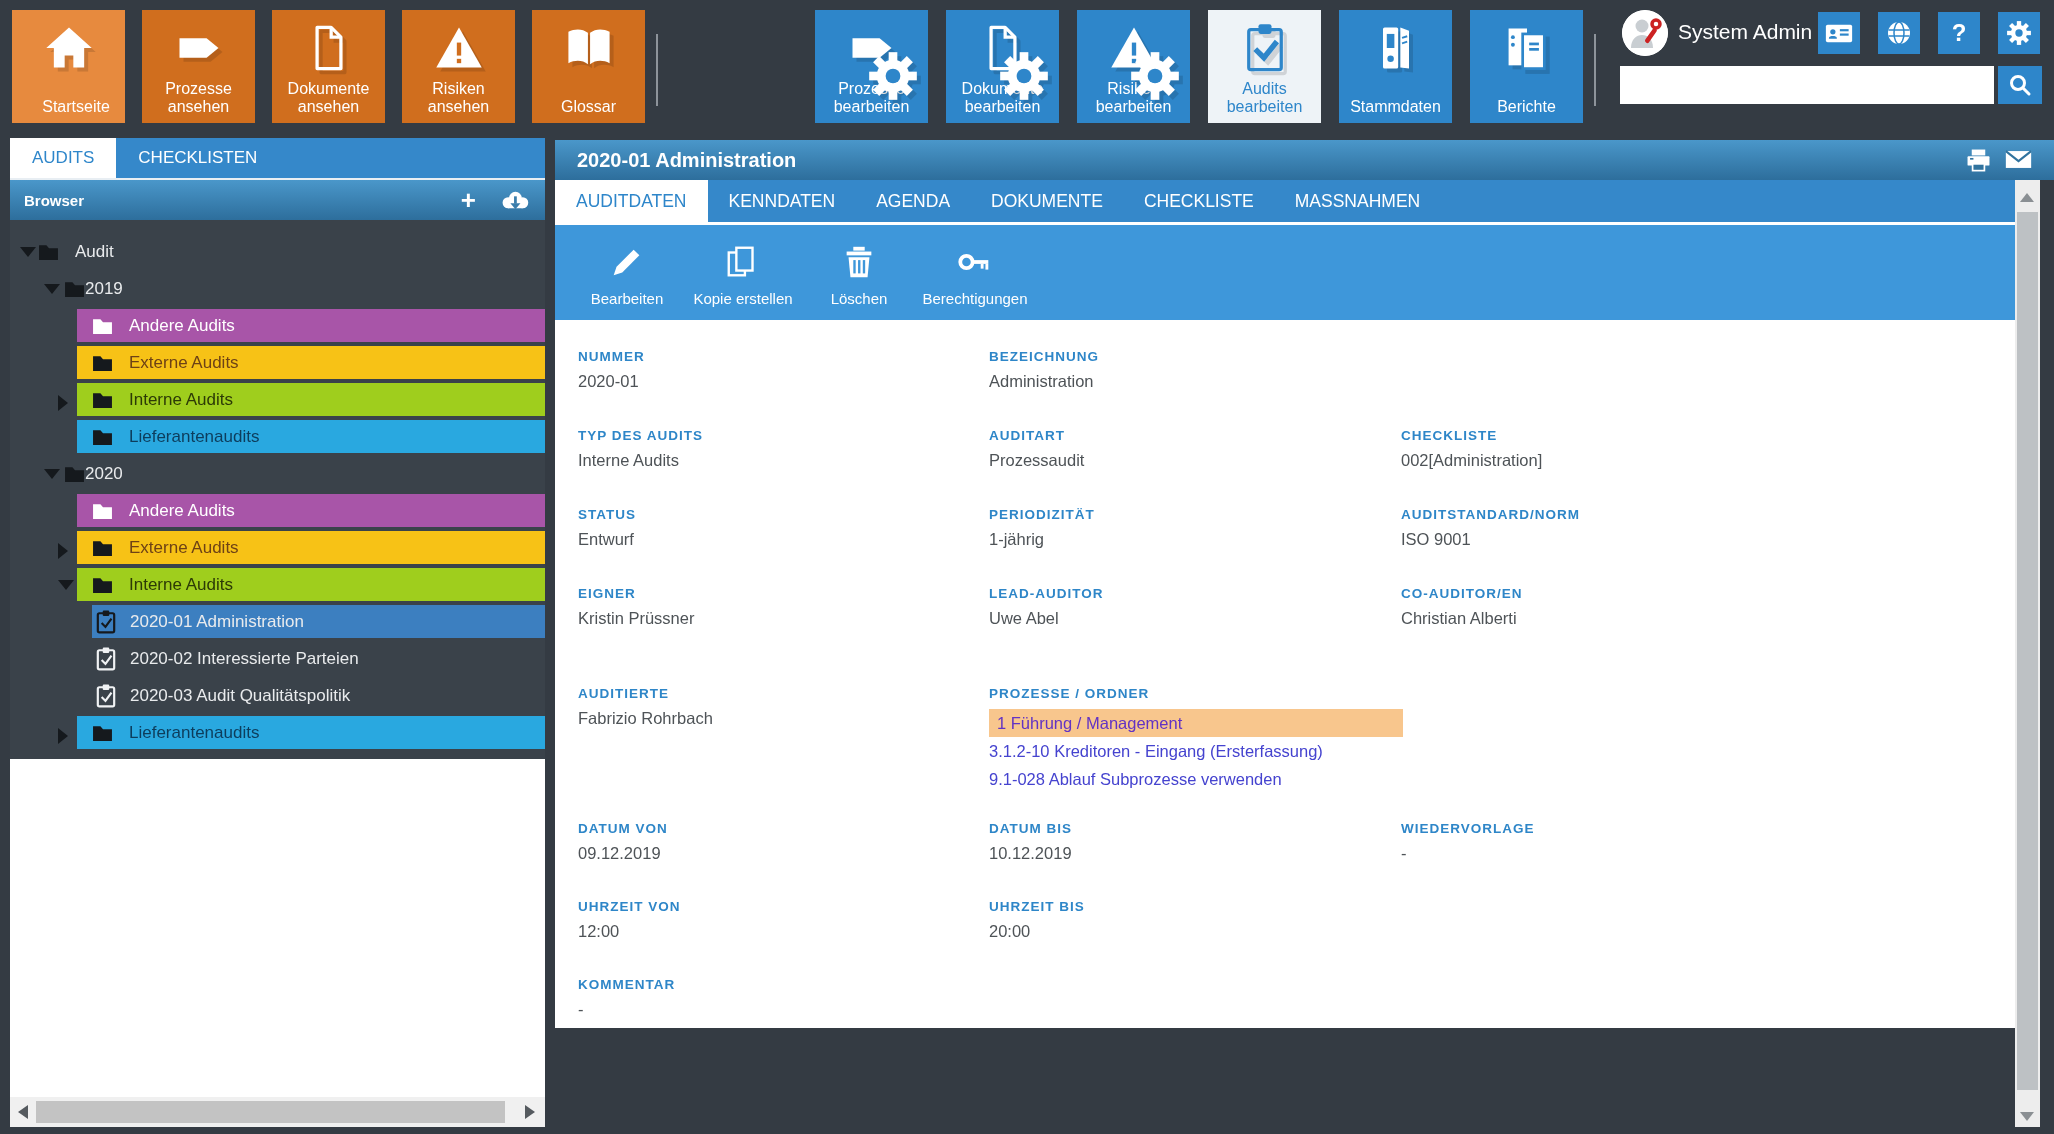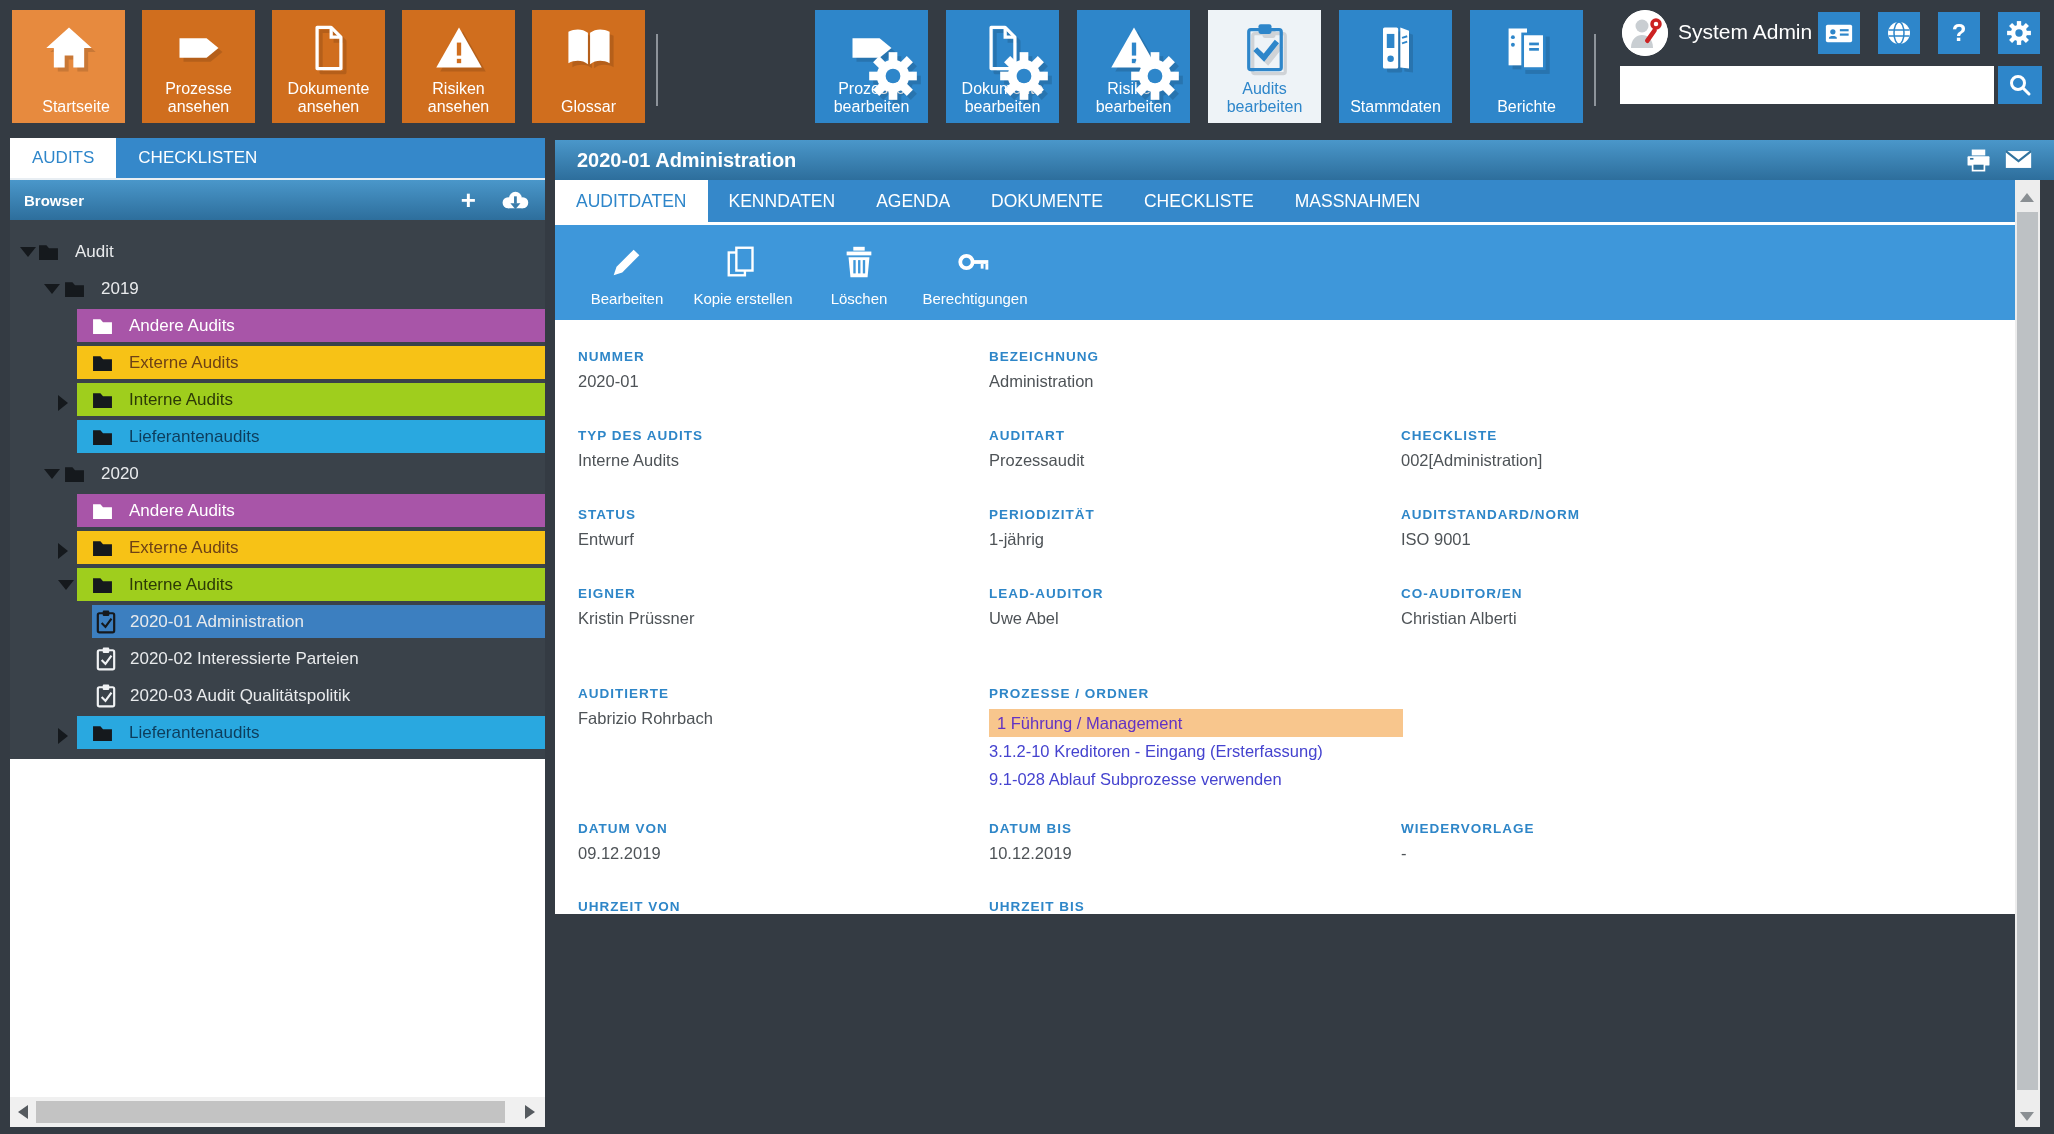--- a/index.html
+++ b/index.html
@@ -52,21 +52,21 @@
   .lp-browser .cloud { cursor:pointer; color:#fff; --punch:#3a7dab; }
 
   .lp-tree { background:#3a424a; padding:13px 0 8px 0; }
   .trow { height:37px; position:relative; display:flex; align-items:center; color:#e9ebed;
           font-size:17px; cursor:pointer; }
   .caret { position:absolute; width:0; height:0; }
   .caret.down { border-left:8px solid transparent; border-right:8px solid transparent; border-top:10px solid #15191d; }
   .caret.right { border-top:8px solid transparent; border-bottom:8px solid transparent; border-left:10px solid #15191d; }
   .trow .ficon { color:#15191d; }
   .trow.l1 .caret { left:10px; top:14px; } .trow.l1 .ficon { margin-left:28px; } .trow.l1 .tlbl { margin-left:16px; }
-  .trow.l2 .caret { left:34px; top:14px; } .trow.l2 .ficon { margin-left:54px; } .trow.l2 .tlbl { margin-left:16px;text-align:right; }
+  .trow.l2 .caret { left:34px; top:14px; } .trow.l2 .ficon { margin-left:54px; } .trow.l2 .tlbl { margin-left:0;text-align:right; }
   .bar { position:absolute; left:67px; right:0; top:2px; bottom:2px; display:flex; align-items:center;
          padding-left:15px; }
   .bar .tlbl { margin-left:16px; }
   .trow.cat .caret { left:48px; top:14px; }
   .trow.purple .bar { background:#a855a8; color:#fff; } .trow.purple .ficon { color:#fff; }
   .trow.yellow .bar { background:#f7c216; color:#6e4216; }
   .trow.green  .bar { background:#9fce1d; color:#2c3a06; }
   .trow.cyan   .bar { background:#29a8e0; color:#0d3d5c; }
   .trow.item .clipicon { position:absolute; left:86px; color:#f0f2f4; }
   .trow.item .tlbl { margin-left:120px; }
@@ -92,21 +92,21 @@
   .m-tab { line-height:42px; padding:0 14px; margin-right:13px; color:#fff; font-size:17.5px; cursor:pointer; }
   .m-tab.active { background:#fff; color:#2e86ca; padding:0 21px; margin-right:7px; }
 
   .main-toolbar { position:absolute; left:555px; top:222px; width:1460px; height:98px; background:#3e97da;
                   border-top:3px solid #fff; display:flex; padding-left:14px; color:#fff; --punch:#3e97da; }
   .tbtn { width:116px; display:flex; flex-direction:column; align-items:center; justify-content:center;
           cursor:pointer; padding-top:4px; }
   .tbtn svg { width:38px; height:38px; }
   .tbtn .tblabel { font-size:15px; margin-top:9px; white-space:nowrap; }
 
-  .main-content { position:absolute; left:555px; top:320px; width:1460px; height:594px; background:#fff;
+  .main-content { position:absolute; left:555px; top:320px; width:1460px; height:708px; background:#fff;
                   overflow:hidden; }
   .fgroup { position:absolute; }
   .flabel { font-size:13.5px; font-weight:bold; letter-spacing:1px; color:#2e86c8; }
   .fvalue { font-size:16.5px; color:#4e5357; margin-top:8px; }
   .col1 { left:23px; } .col2 { left:434px; } .col3 { left:846px; }
   .r1 { top:29px; } .r2 { top:108px; } .r3 { top:187px; } .r4 { top:266px; } .r5 { top:366px; }
   .r6 { top:501px; } .r7 { top:579px; } .r8 { top:657px; } .r9 { top:759px; }
   .plink { display:block; font-size:16.5px; color:#4543cf; line-height:28px; text-decoration:none; cursor:pointer; }
   .plink.hl { background:#f8c68d; color:#6233c4; width:414px; padding-left:8px; }
 

